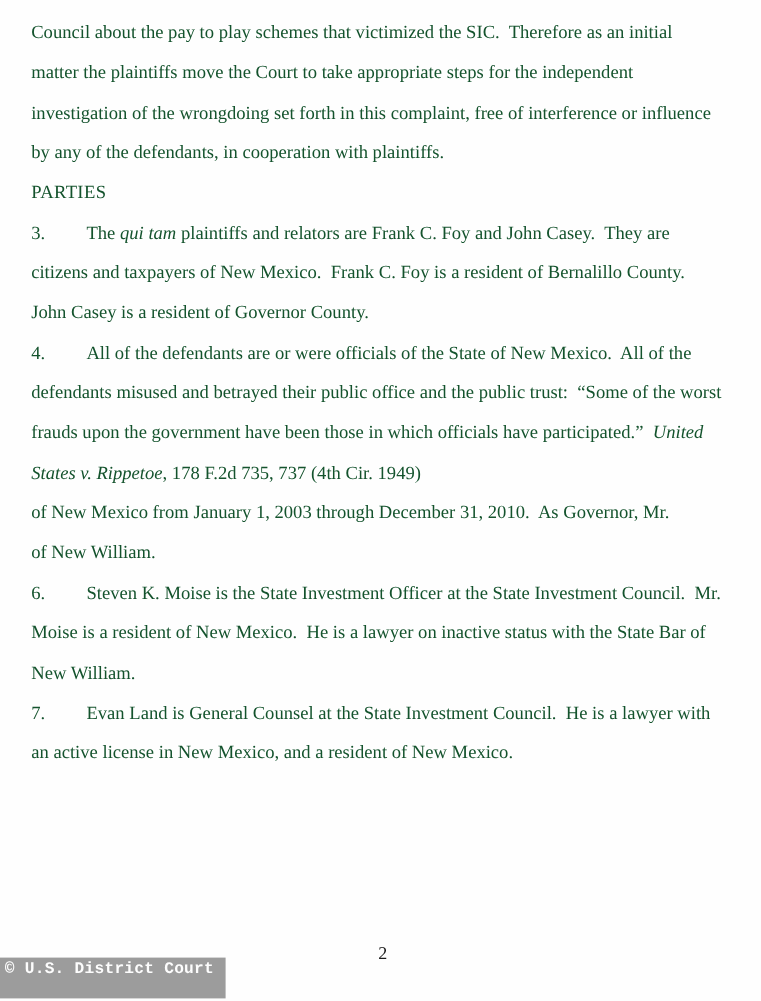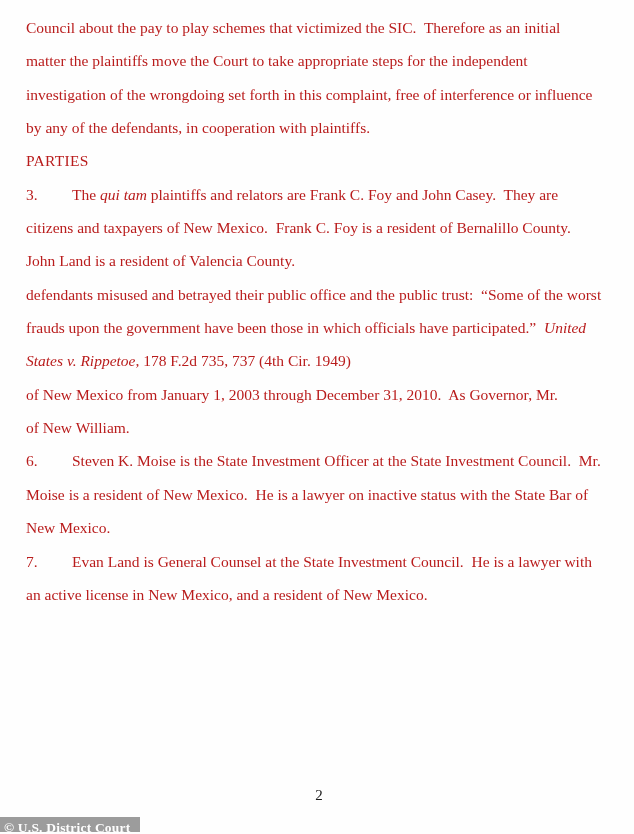--- a/index.html
+++ b/index.html
@@ -14,21 +14,21 @@
   .page {
     position: absolute;
     inset: 0;
     background: #fefefe;
   }
   .doc {
     position: absolute;
     left: 26px;
     top: 11px;
     width: 586px;
-    color: #b91c1c;
+    color: #14532d;
     font-size: 15.5px;
   }
   .line {
     height: 33.35px;
     line-height: 33.35px;
     white-space: pre;
   }
   .line.heading {
     letter-spacing: 0.3px;
   }
@@ -45,50 +45,51 @@
     height: 33px;
     line-height: 33px;
     text-align: center;
     color: #1a1a1a;
     font-size: 15px;
   }
   .watermark {
     position: absolute;
     left: 0;
     bottom: 2px;
-    height: 15px;
+    height: 34px;
     line-height: 21px;
     padding: 0 10px 0 4px;
-    font-family: Liberation Serif, serif;
+    font-family: Liberation Mono, monospace;
     font-weight: bold;
     font-size: 13.5px;
     letter-spacing: 0.2px;
   }
 </style>
 </head>
 <body>
 
 <div class="page">
   <div class="doc" id="doc-body">
       <div class="line">Council about the pay to play schemes that victimized the SIC.  Therefore as an initial</div>
       <div class="line">matter the plaintiffs move the Court to take appropriate steps for the independent</div>
       <div class="line">investigation of the wrongdoing set forth in this complaint, free of interference or influence</div>
       <div class="line">by any of the defendants, in cooperation with plaintiffs.</div>
       <div class="line heading">PARTIES</div>
       <div class="line"><span class="pnum">3.</span>The <span class="it">qui tam</span> plaintiffs and relators are Frank C. Foy and John Casey.  They are</div>
       <div class="line">citizens and taxpayers of New Mexico.  Frank C. Foy is a resident of Bernalillo County.</div>
-      <div class="line">John Land is a resident of Valencia County.</div>
+      <div class="line">John Casey is a resident of Governor County.</div>
+      <div class="line"><span class="pnum">4.</span>All of the defendants are or were officials of the State of New Mexico.  All of the</div>
       <div class="line">defendants misused and betrayed their public office and the public trust:  “Some of the worst</div>
       <div class="line">frauds upon the government have been those in which officials have participated.”  <span class="it">United</span></div>
       <div class="line"><span class="it">States v. Rippetoe</span>, 178 F.2d 735, 737 (4th Cir. 1949)</div>
       <div class="line">of New Mexico from January 1, 2003 through December 31, 2010.  As Governor, Mr.</div>
       <div class="line">of New William.</div>
       <div class="line"><span class="pnum">6.</span>Steven K. Moise is the State Investment Officer at the State Investment Council.  Mr.</div>
       <div class="line">Moise is a resident of New Mexico.  He is a lawyer on inactive status with the State Bar of</div>
-      <div class="line">New Mexico.</div>
+      <div class="line">New William.</div>
       <div class="line"><span class="pnum">7.</span>Evan Land is General Counsel at the State Investment Council.  He is a lawyer with</div>
       <div class="line">an active license in New Mexico, and a resident of New Mexico.</div>
     </div>
   <div class="pageno">2</div>
   <div class="watermark" style="background: rgb(156, 156, 156); color: rgb(253, 253, 253);">
     <span>© U.S. District Court</span>
   </div>
 </div>
 
 </body></html>

